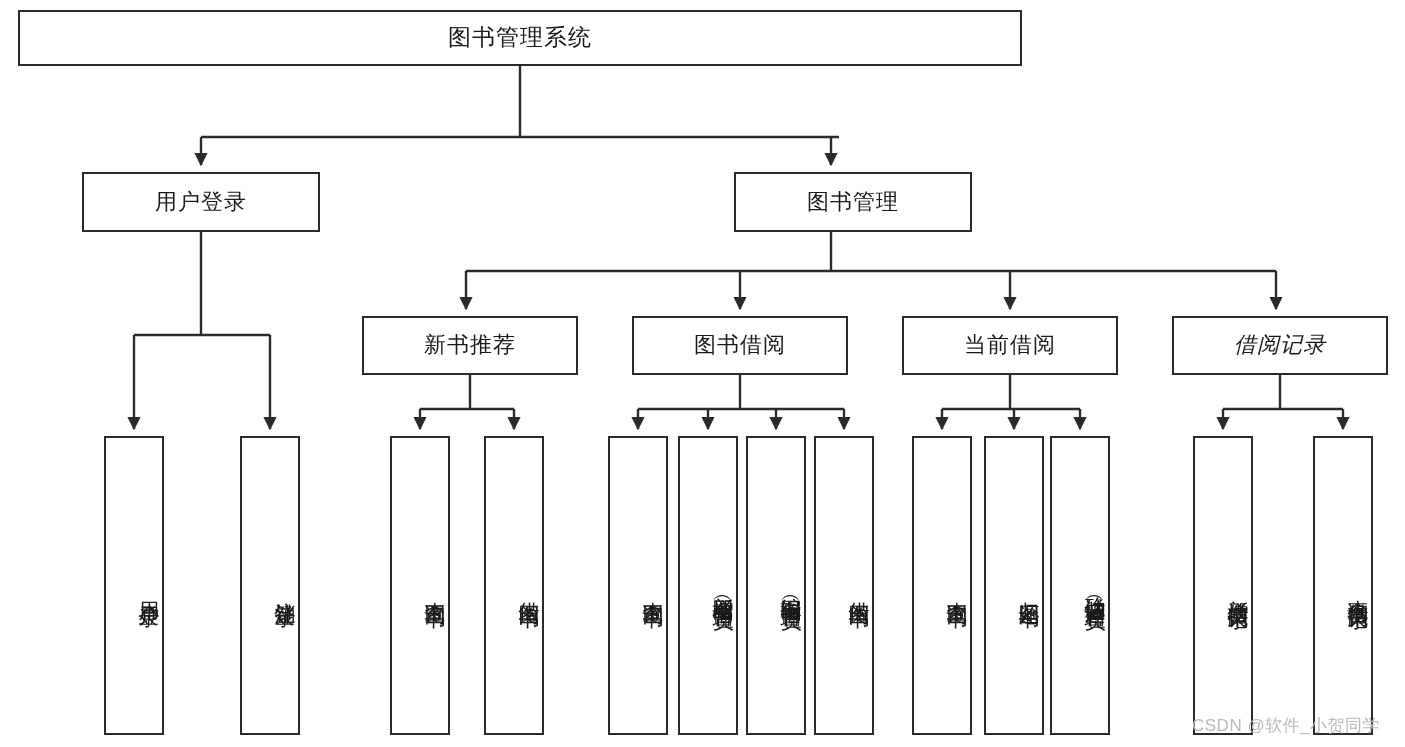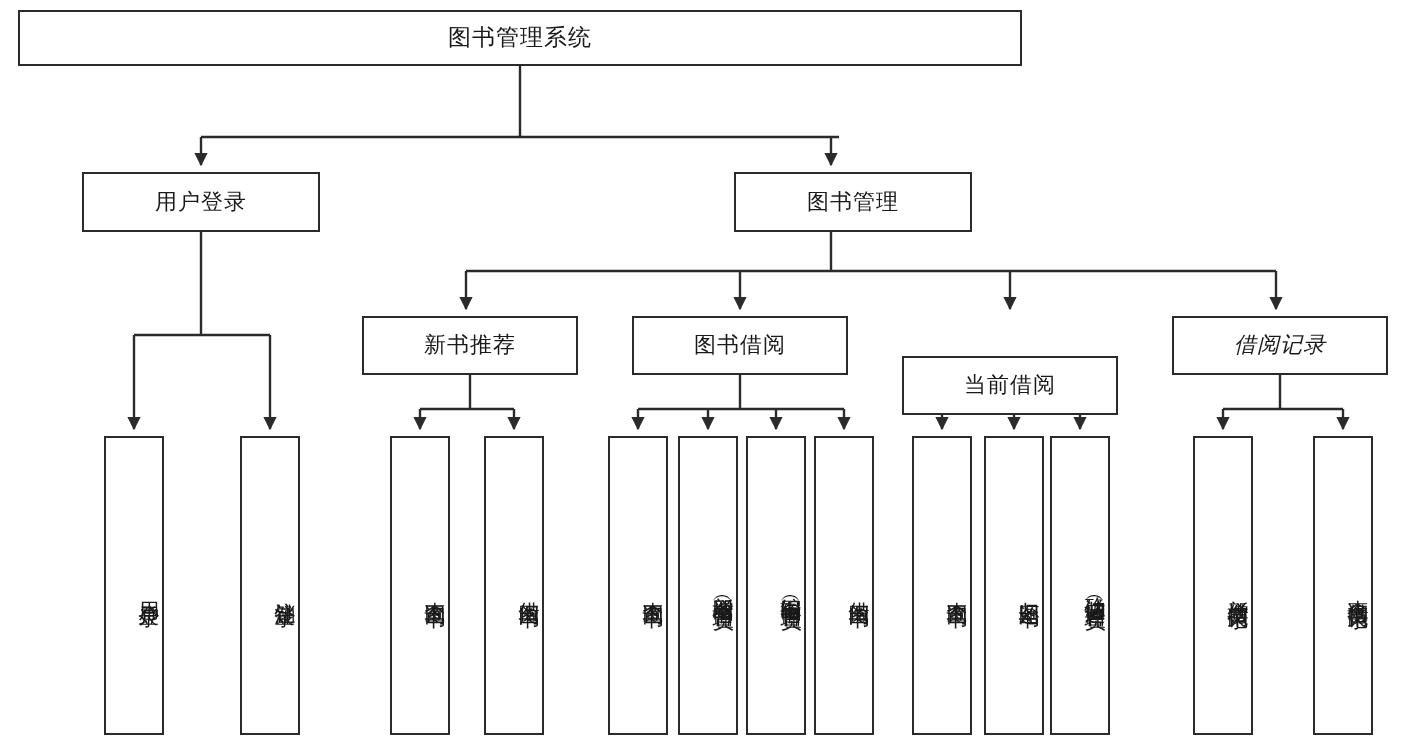--- a/index.html
+++ b/index.html
@@ -132,21 +132,21 @@
   <div class="node h" style="left:734px; top:172px; width:238px; height:60px;">
     <span>图书管理</span>
   </div>
 
   <div class="node h" style="left:362px; top:316px; width:216px; height:59px;">
     <span>新书推荐</span>
   </div>
   <div class="node h" style="left:632px; top:316px; width:216px; height:59px;">
     <span>图书借阅</span>
   </div>
-  <div class="node h" style="left:902px; top:316px; width:216px; height:59px;margin-top:40px;">
+  <div class="node h" style="left:902px; top:316px; width:216px; height:59px;">
     <span>当前借阅</span>
   </div>
   <div class="node h" style="left:1172px; top:316px; width:216px; height:59px;font-style:italic;">
     <span>借阅记录</span>
   </div>
 
   <div class="node v" style="left:104px; top:436px; width:60px; height:299px;">
     <span class="vtext">用户登录</span>
   </div>
   <div class="node v" style="left:240px; top:436px; width:60px; height:299px;">
@@ -179,14 +179,15 @@
   <div class="node v" style="left:1050px; top:436px; width:60px; height:299px;">
     <span class="vtext">确认归还（管理员）</span>
   </div>
   <div class="node v" style="left:1193px; top:436px; width:60px; height:299px;">
     <span class="vtext">新增借阅记录</span>
   </div>
   <div class="node v" style="left:1313px; top:436px; width:60px; height:299px;">
     <span class="vtext">查询借阅记录</span>
   </div>
 
+  <div class="watermark">CSDN @软件_小贺同学</div>
 
 </div>
 
 </body></html>

